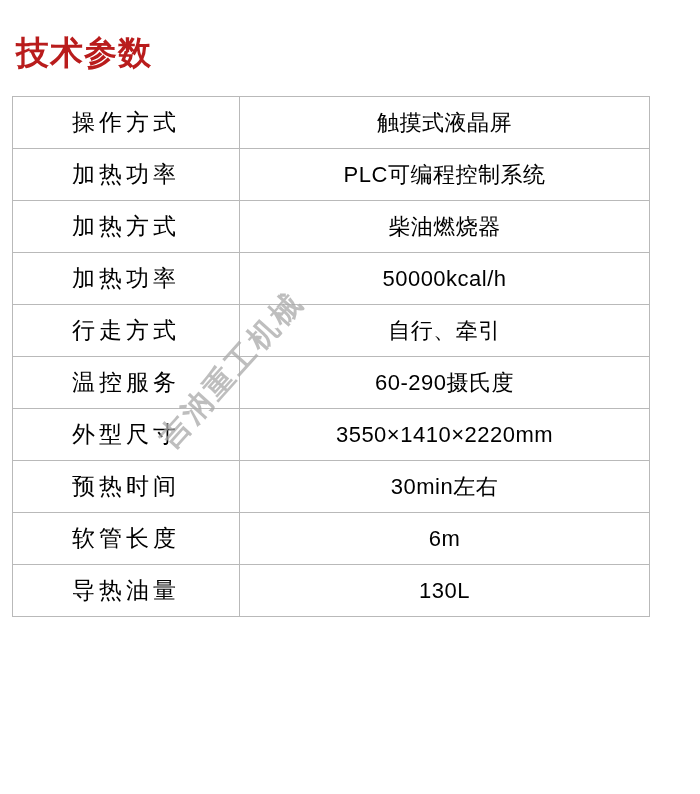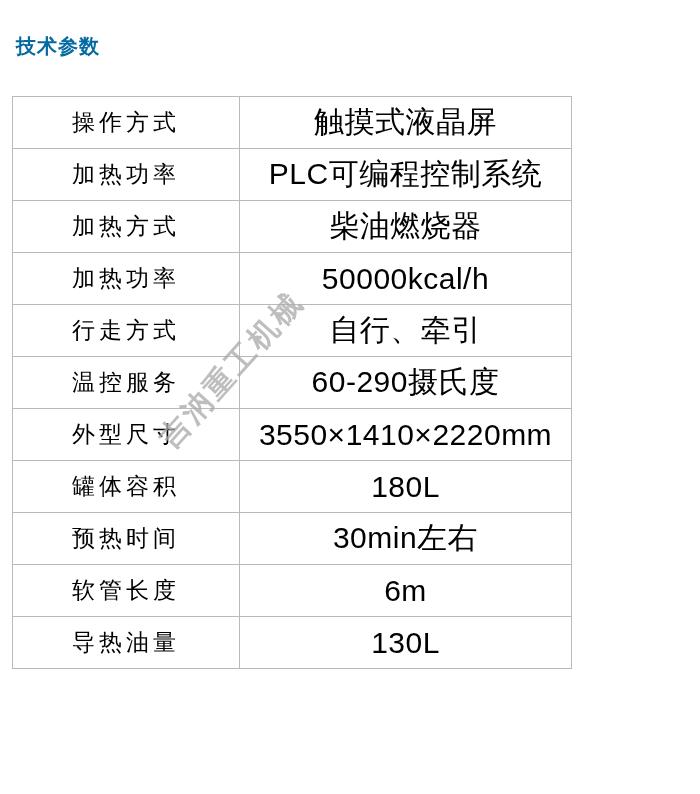--- a/index.html
+++ b/index.html
@@ -18,38 +18,38 @@
   .page {
     position: relative;
     width: 700px;
     height: 794px;
     box-sizing: border-box;
   }
   .title {
     position: absolute;
     left: 16px;
     top: 36px;
-    font-size: 20px;
+    font-size: 33px;
     font-weight: bold;
     letter-spacing: 1px;
     line-height: 1;
-    color: #0369a1;
+    color: #b91c1c;
   }
   .spec-table {
     position: absolute;
     left: 12px;
     top: 96px;
-    width: 560px;
+    width: 638px;
     border-collapse: collapse;
     table-layout: fixed;
   }
   .spec-table td {
     border: 1px solid #b9b9b9;
     height: 51px;
-    font-size: 30px;
+    font-size: 22px;
     text-align: center;
     vertical-align: middle;
     padding: 0 4px;
     background: transparent;
     position: relative;
   }
   .spec-table td.label {
     width: 218px;
     letter-spacing: 4px;
     font-size: 23px;
@@ -104,24 +104,20 @@
       </tr>
       <tr>
         <td class="label">温控服务</td>
         <td class="value">60-290摄氏度</td>
       </tr>
       <tr>
         <td class="label">外型尺寸</td>
         <td class="value">3550×1410×2220mm</td>
       </tr>
       <tr>
-        <td class="label">罐体容积</td>
-        <td class="value">180L</td>
-      </tr>
-      <tr>
         <td class="label">预热时间</td>
         <td class="value">30min左右</td>
       </tr>
       <tr>
         <td class="label">软管长度</td>
         <td class="value">6m</td>
       </tr>
       <tr>
         <td class="label">导热油量</td>
         <td class="value">130L</td>

